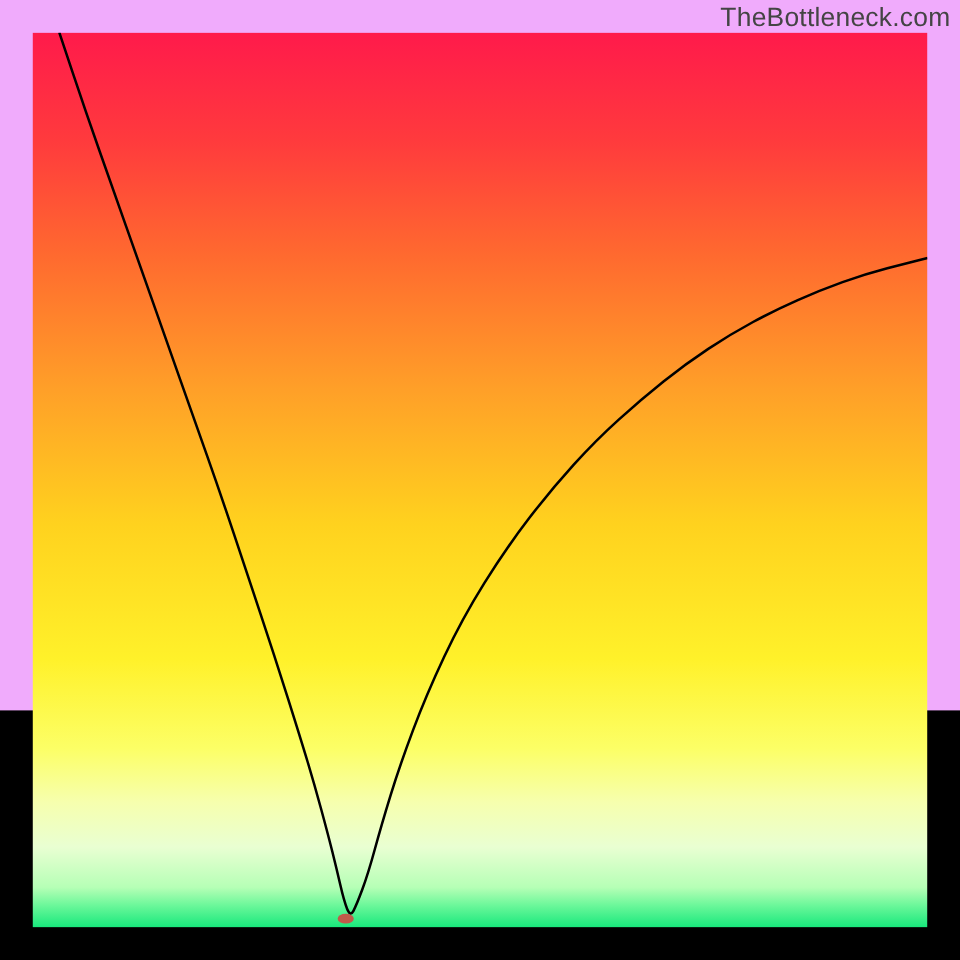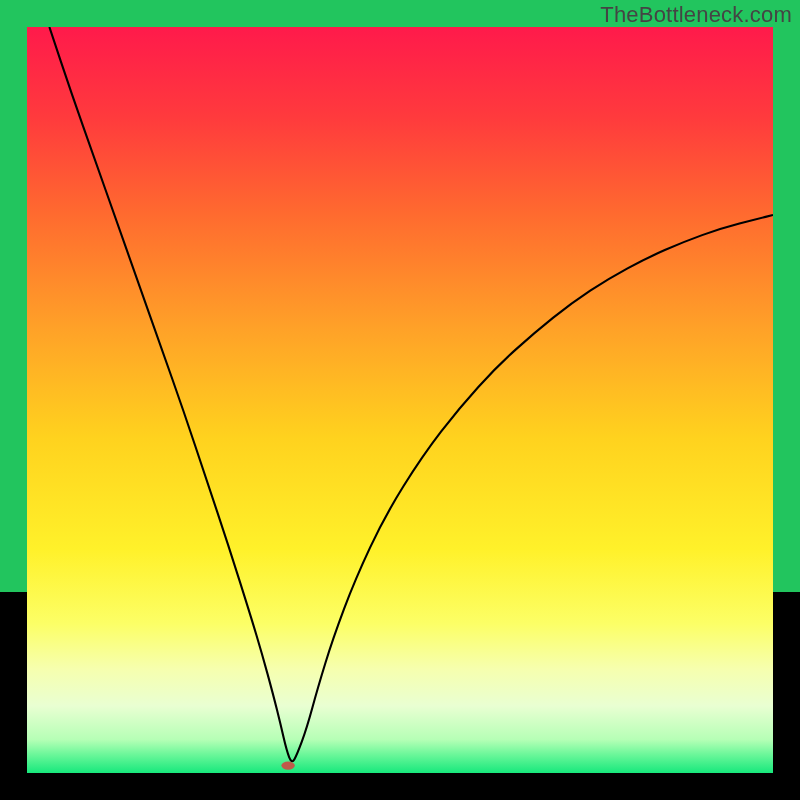--- a/index.html
+++ b/index.html
@@ -10,21 +10,21 @@
     background: #000;
     overflow: hidden;
     font-family: Arial, Helvetica, sans-serif;
   }
   .frame {
     position: absolute;
     left: 0;
     top: 0;
     width: 800px;
     height: 592px;
-    background: #22c55e;
+    background: #f0abfc;
   }
   .plot {
     position: absolute;
     left: 27px;
     top: 27px;
     width: 746px;
     height: 746px;
     overflow: hidden;
   }
   .watermark {

